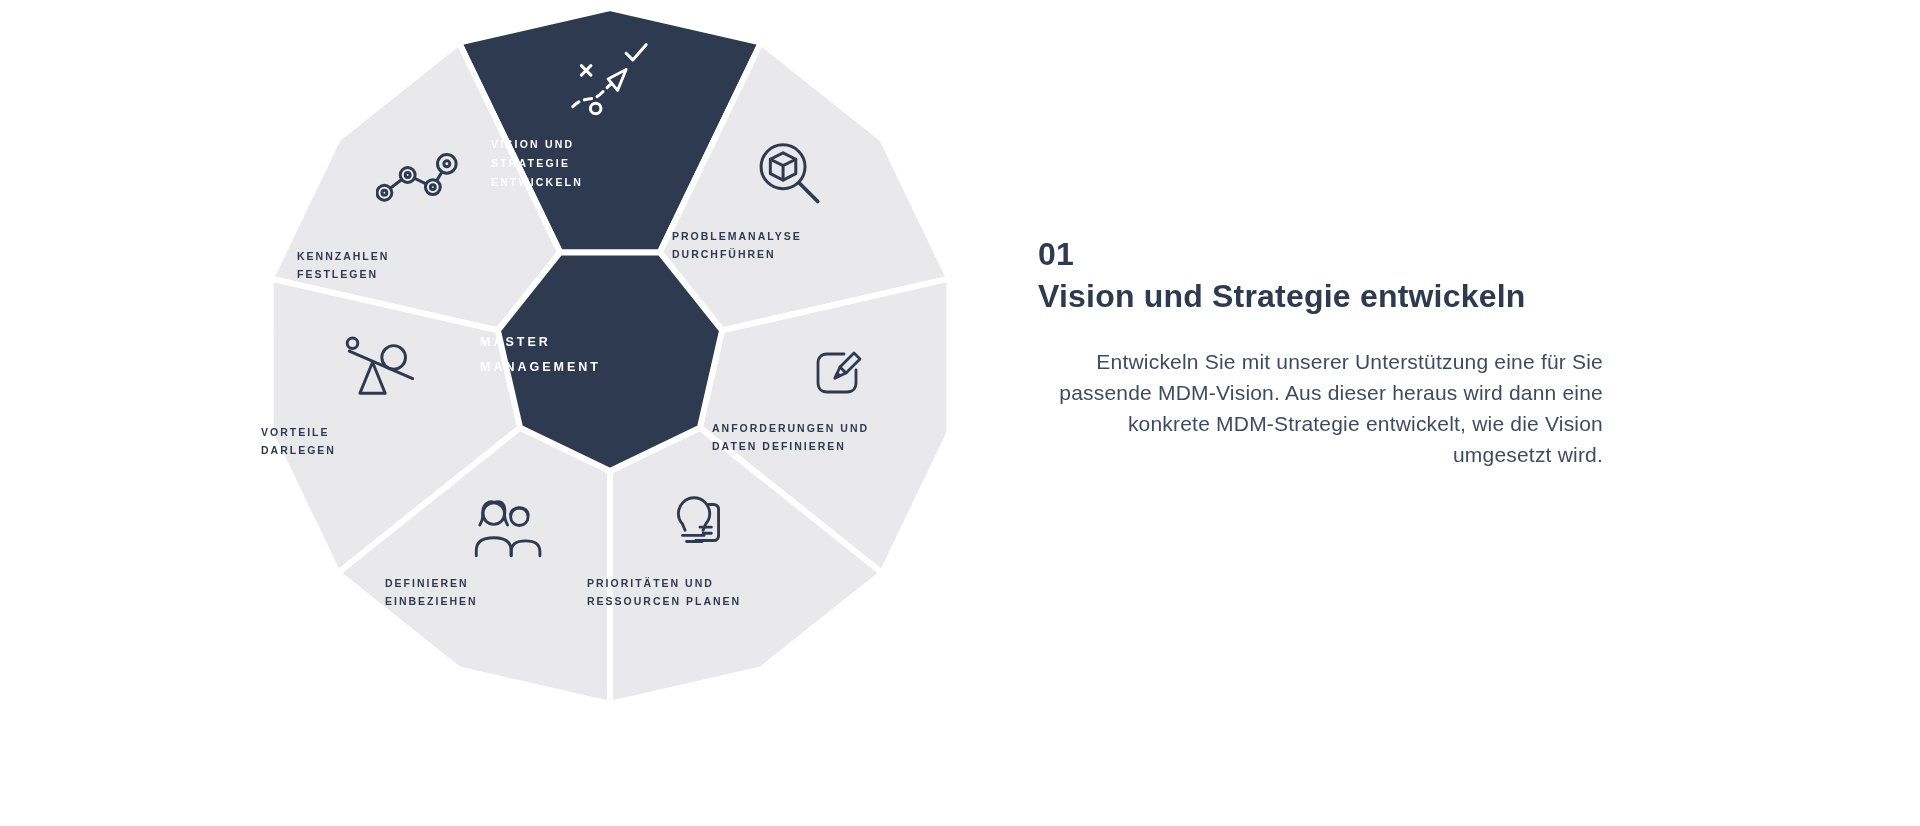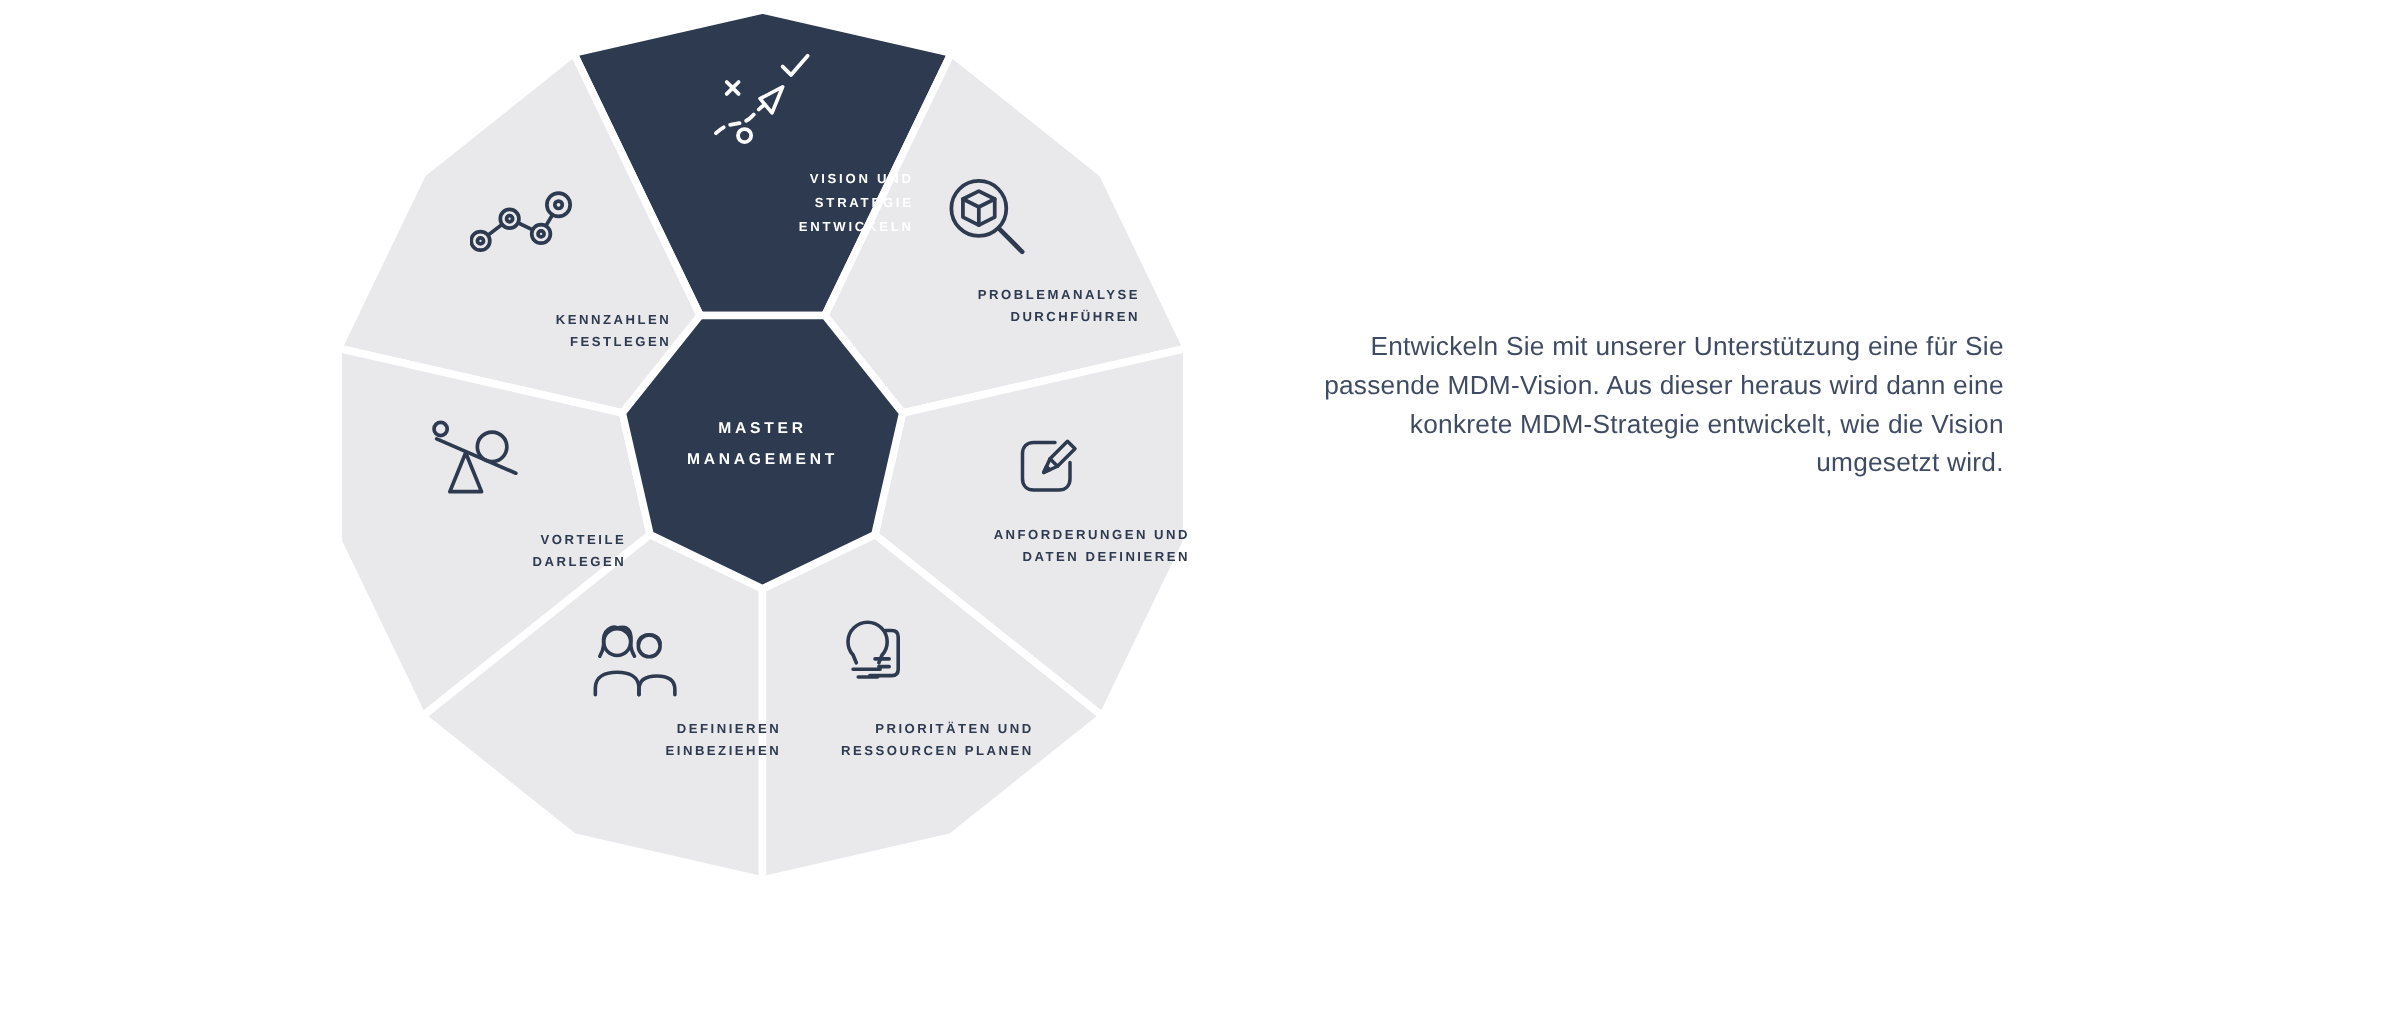--- a/index.html
+++ b/index.html
@@ -19,26 +19,26 @@
   
   .wheel{position:absolute;left:260px;top:4px;width:700px;height:710px;}
   .wheel-svg{position:absolute;inset:0;width:700px;height:710px;}
   .wheel-svg polygon{stroke:var(--page);stroke-width:6;stroke-linejoin:round;}
   .wheel-svg polygon.seg{cursor:pointer;}
   .overlay{position:absolute;transform:translate(-50%,-50%);pointer-events:none;}
   .seg-icon{color:var(--navy);}
   .seg-icon.on-dark{color:#ffffff;}
   .seg-icon svg{display:block;}
   .seg-label{
-    text-align:right;font-size:10.5px;font-weight:700;letter-spacing:2px;
+    text-align:left;font-size:10.5px;font-weight:700;letter-spacing:2px;
     line-height:18px;color:var(--navy);width:240px;white-space:nowrap;
   }
   .seg-label.on-dark{color:#ffffff;line-height:19px;letter-spacing:2.2px;}
   .hub-label{
-    text-align:center;color:#ffffff;font-size:12.5px;font-weight:700;
+    text-align:left;color:#ffffff;font-size:12.5px;font-weight:700;
     letter-spacing:3px;line-height:25px;width:260px;
   }
   
   .detail{position:absolute;left:1038px;top:233px;width:580px;}
   .detail h2{
     font-size:32px;line-height:42px;font-weight:700;color:var(--navy);
     letter-spacing:.2px;
   }
   .detail h2 span{display:block;}
   .detail p{
@@ -166,16 +166,20 @@
         <path d="M32 36 h11 M35 42 h8"></path>
       </svg>
     </div>
     <div class="overlay seg-label" style="left:447px;top:588px;">
       <div>PRIORITÄTEN UND</div>
       <div>RESSOURCEN PLANEN</div>
     </div>
   </div>
 
   <section class="detail">
+    <h2>
+      <span>01</span>
+      <span>Vision und Strategie entwickeln</span>
+    </h2>
     <p>Entwickeln Sie mit unserer Unterstützung eine für Sie passende MDM-Vision. Aus dieser heraus wird dann eine konkrete MDM-Strategie entwickelt, wie die Vision umgesetzt wird.</p>
   </section>
 
 </div>
 
 </body></html>

